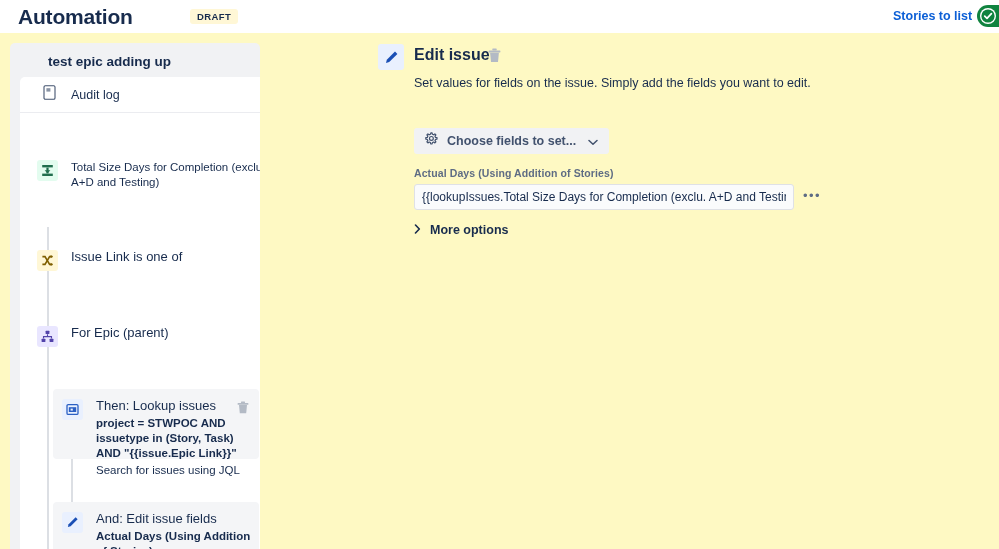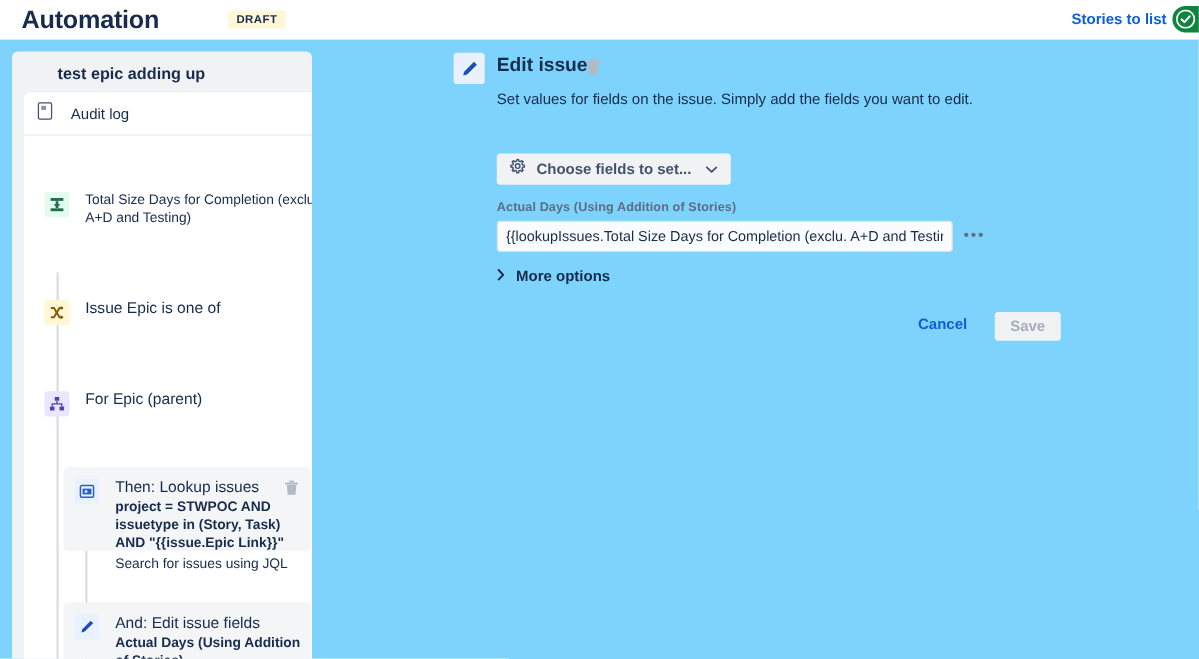--- a/index.html
+++ b/index.html
@@ -4,21 +4,21 @@
 <style>
   * { box-sizing: border-box; }
   html, body {
     margin: 0; padding: 0;
     width: 999px; height: 549px;
     background: #ffffff;
     font-family: "Liberation Sans", sans-serif;
     color: #172b4d;
     overflow: hidden;
   }
-  .page { position: relative; width: 999px; height: 549px; background:#7dd3fc; }
+  .page { position: relative; width: 999px; height: 549px; background:#fef9c3; }
 
   
   .topbar {
     position: absolute; left:0; top:0; width:999px; height:33px;
     background:#fff;
   }
   .app-title {
     position:absolute; left:18px; top:3px;
     font-size:21px; font-weight:600; letter-spacing:-0.2px;
     color:#172b4d; line-height:27px;
@@ -65,21 +65,21 @@
     font-size:13.5px; font-weight:700; color:#172b4d;margin-left:24px;
   }
   .tree-card {
     position:absolute; left:10px; top:34px;
     width:240px; height:486px;
     background:#ffffff;
     border-radius:5px 0 0 0;
   }
   .audit-row {
     position:absolute; left:0; top:0; width:240px; height:36px;
-    display:flex; align-items:center; padding-left:11px;
+    display:flex; align-items:center; padding-left:23px;
     border-bottom:1px solid #ebecf0;
     cursor:pointer;
   }
   .audit-row .lbl {
     margin-left:15px; font-size:12.5px; color:#172b4d;
   }
 
   
   .rail-main {
     position:absolute; left:27px; top:150px;
@@ -238,21 +238,21 @@
       <div class="node" style="left:17px; top:173px; width:210px;">
         <div class="node-icon" style="background:#fff7d6;">
           <svg width="13" height="13" viewBox="0 0 13 13">
             <path d="M1.4 2.6 H4 L8.6 10.4 H11.4" stroke="#7f5f01" stroke-width="1.6" fill="none"></path>
             <path d="M1.4 10.4 H4 L8.6 2.6 H11.4" stroke="#7f5f01" stroke-width="1.6" fill="none"></path>
             <path d="M9.6 0.9 L12 2.6 L9.6 4.3 Z" fill="#7f5f01"></path>
             <path d="M9.6 8.7 L12 10.4 L9.6 12.1 Z" fill="#7f5f01"></path>
           </svg>
         </div>
         <div class="node-body">
-          <div class="node-title">Issue Epic is one of</div>
+          <div class="node-title">Issue Link is one of</div>
         </div>
       </div>
 
       <div class="node" style="left:17px; top:249px; width:210px;">
         <div class="node-icon" style="background:#e9e6ff;">
           <svg width="13" height="13" viewBox="0 0 13 13">
             <rect x="4.6" y="0.8" width="3.8" height="3.2" rx="0.5" fill="#5243aa"></rect>
             <rect x="0.6" y="8.8" width="3.8" height="3.2" rx="0.5" fill="#5243aa"></rect>
             <rect x="8.6" y="8.8" width="3.8" height="3.2" rx="0.5" fill="#5243aa"></rect>
             <path d="M6.5 4.2 V6.6 M2.5 8.6 V6.6 H10.5 V8.6" stroke="#5243aa" stroke-width="1.1" fill="none"></path>
@@ -341,20 +341,16 @@
 
     <div class="more-options">
       <span class="mo-chev">
         <svg width="7" height="10" viewBox="0 0 7 10">
           <path d="M1.5 1 L5.3 5 L1.5 9" stroke="#172b4d" stroke-width="1.6" fill="none" stroke-linecap="round" stroke-linejoin="round"></path>
         </svg>
       </span>
       <span>More options</span>
     </div>
 
-    <div class="btn-row">
-      <button class="cancel-btn">Cancel</button>
-      <button class="save-btn" disabled="">Save</button>
-    </div>
 
   </div>
 
 </div>
 
 </body></html>

